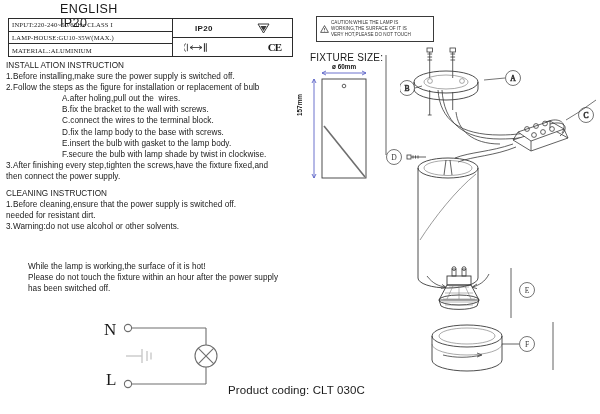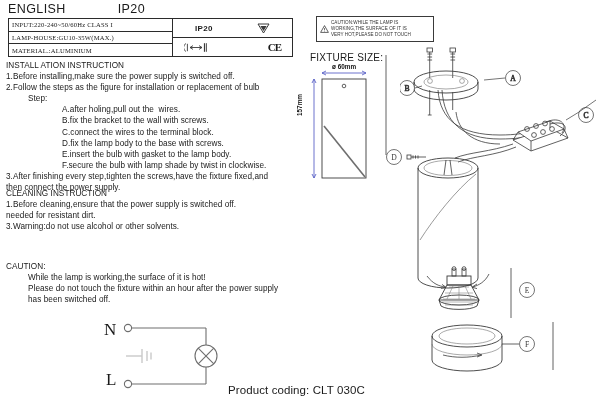--- a/index.html
+++ b/index.html
@@ -12,21 +12,21 @@
     overflow:hidden;
     -webkit-font-smoothing:antialiased;
   }
   .page{position:absolute;inset:0;}
   .abs{position:absolute;}
 
   
   #header-row{left:8px;top:2px;width:290px;height:16px;}
   #lang-label{font-size:12.5px;letter-spacing:.4px;}
   #ip-header{font-size:12.5px;letter-spacing:.4px;margin-left:52px;}
-  .hdr-inline{display:flex;align-items:baseline;}
+  .hdr-inline{display:flex;align-items:baseline;flex-direction:column;}
 
   
   #spec-table{left:8px;top:18px;width:283px;height:37px;
      border:1px solid #2b2b2b;display:flex;}
   #spec-left{width:163px;border-right:1px solid #2b2b2b;display:flex;flex-direction:column;}
   #spec-left .srow{flex:1;display:flex;align-items:center;padding-left:3px;
      font-family:"Liberation Serif", serif;font-size:6.6px;letter-spacing:.2px;
      border-bottom:1px solid #2b2b2b;white-space:nowrap;}
   #spec-left .srow:last-child{border-bottom:none;}
   #spec-right{flex:1;display:flex;flex-direction:column;}
@@ -125,40 +125,38 @@
     </span>
     <span class="ctext">CAUTION:WHILE THE LAMP IS
 WORKING,THE SURFACE OF IT IS
 VERY HOT,PLEASE DO NOT TOUCH</span>
   </div>
 
   <div class="abs" id="install-block">
     <div class="txt">INSTALL ATION INSTRUCTION</div>
     <div class="txt">1.Before installing,make sure the power supply is switched off.</div>
     <div class="txt">2.Follow the steps as the figure for installation or replacement of bulb</div>
-    <div class="txt indent2">Step:</div>
     <div class="txt indentA">A.after holing,pull out the  wires.</div>
     <div class="txt indentA">B.fix the bracket to the wall with screws.</div>
     <div class="txt indentA">C.connect the wires to the terminal block.</div>
     <div class="txt indentA">D.fix the lamp body to the base with screws.</div>
     <div class="txt indentA">E.insert the bulb with gasket to the lamp body.</div>
     <div class="txt indentA">F.secure the bulb with lamp shade by twist in clockwise.</div>
     <div class="txt">3.After finishing every step,tighten the screws,have the fixture fixed,and</div>
     <div class="txt">then connect the power supply.</div>
   </div>
 
   <div class="abs" id="clean-block">
     <div class="txt">CLEANING INSTRUCTION</div>
     <div class="txt">1.Before cleaning,ensure that the power supply is switched off.</div>
     <div class="txt">needed for resistant dirt.</div>
     <div class="txt">3.Warning:do not use alcohol or other solvents.</div>
   </div>
 
   <div class="abs" id="caution-block">
-    <div class="txt">CAUTION:</div>
     <div class="txt indent2">While the lamp is working,the surface of it is hot!</div>
     <div class="txt indent2">Please do not touch the fixture within an hour after the power supply</div>
     <div class="txt indent2">has been switched off.</div>
   </div>
 
   <div class="abs" id="fixture-title">FIXTURE SIZE:</div>
   <div class="abs" id="fixture-dia">ø 60mm</div>
   <div class="abs" id="fixture-h">157mm</div>
 
   <div class="abs" style="left:300px;top:60px;">

